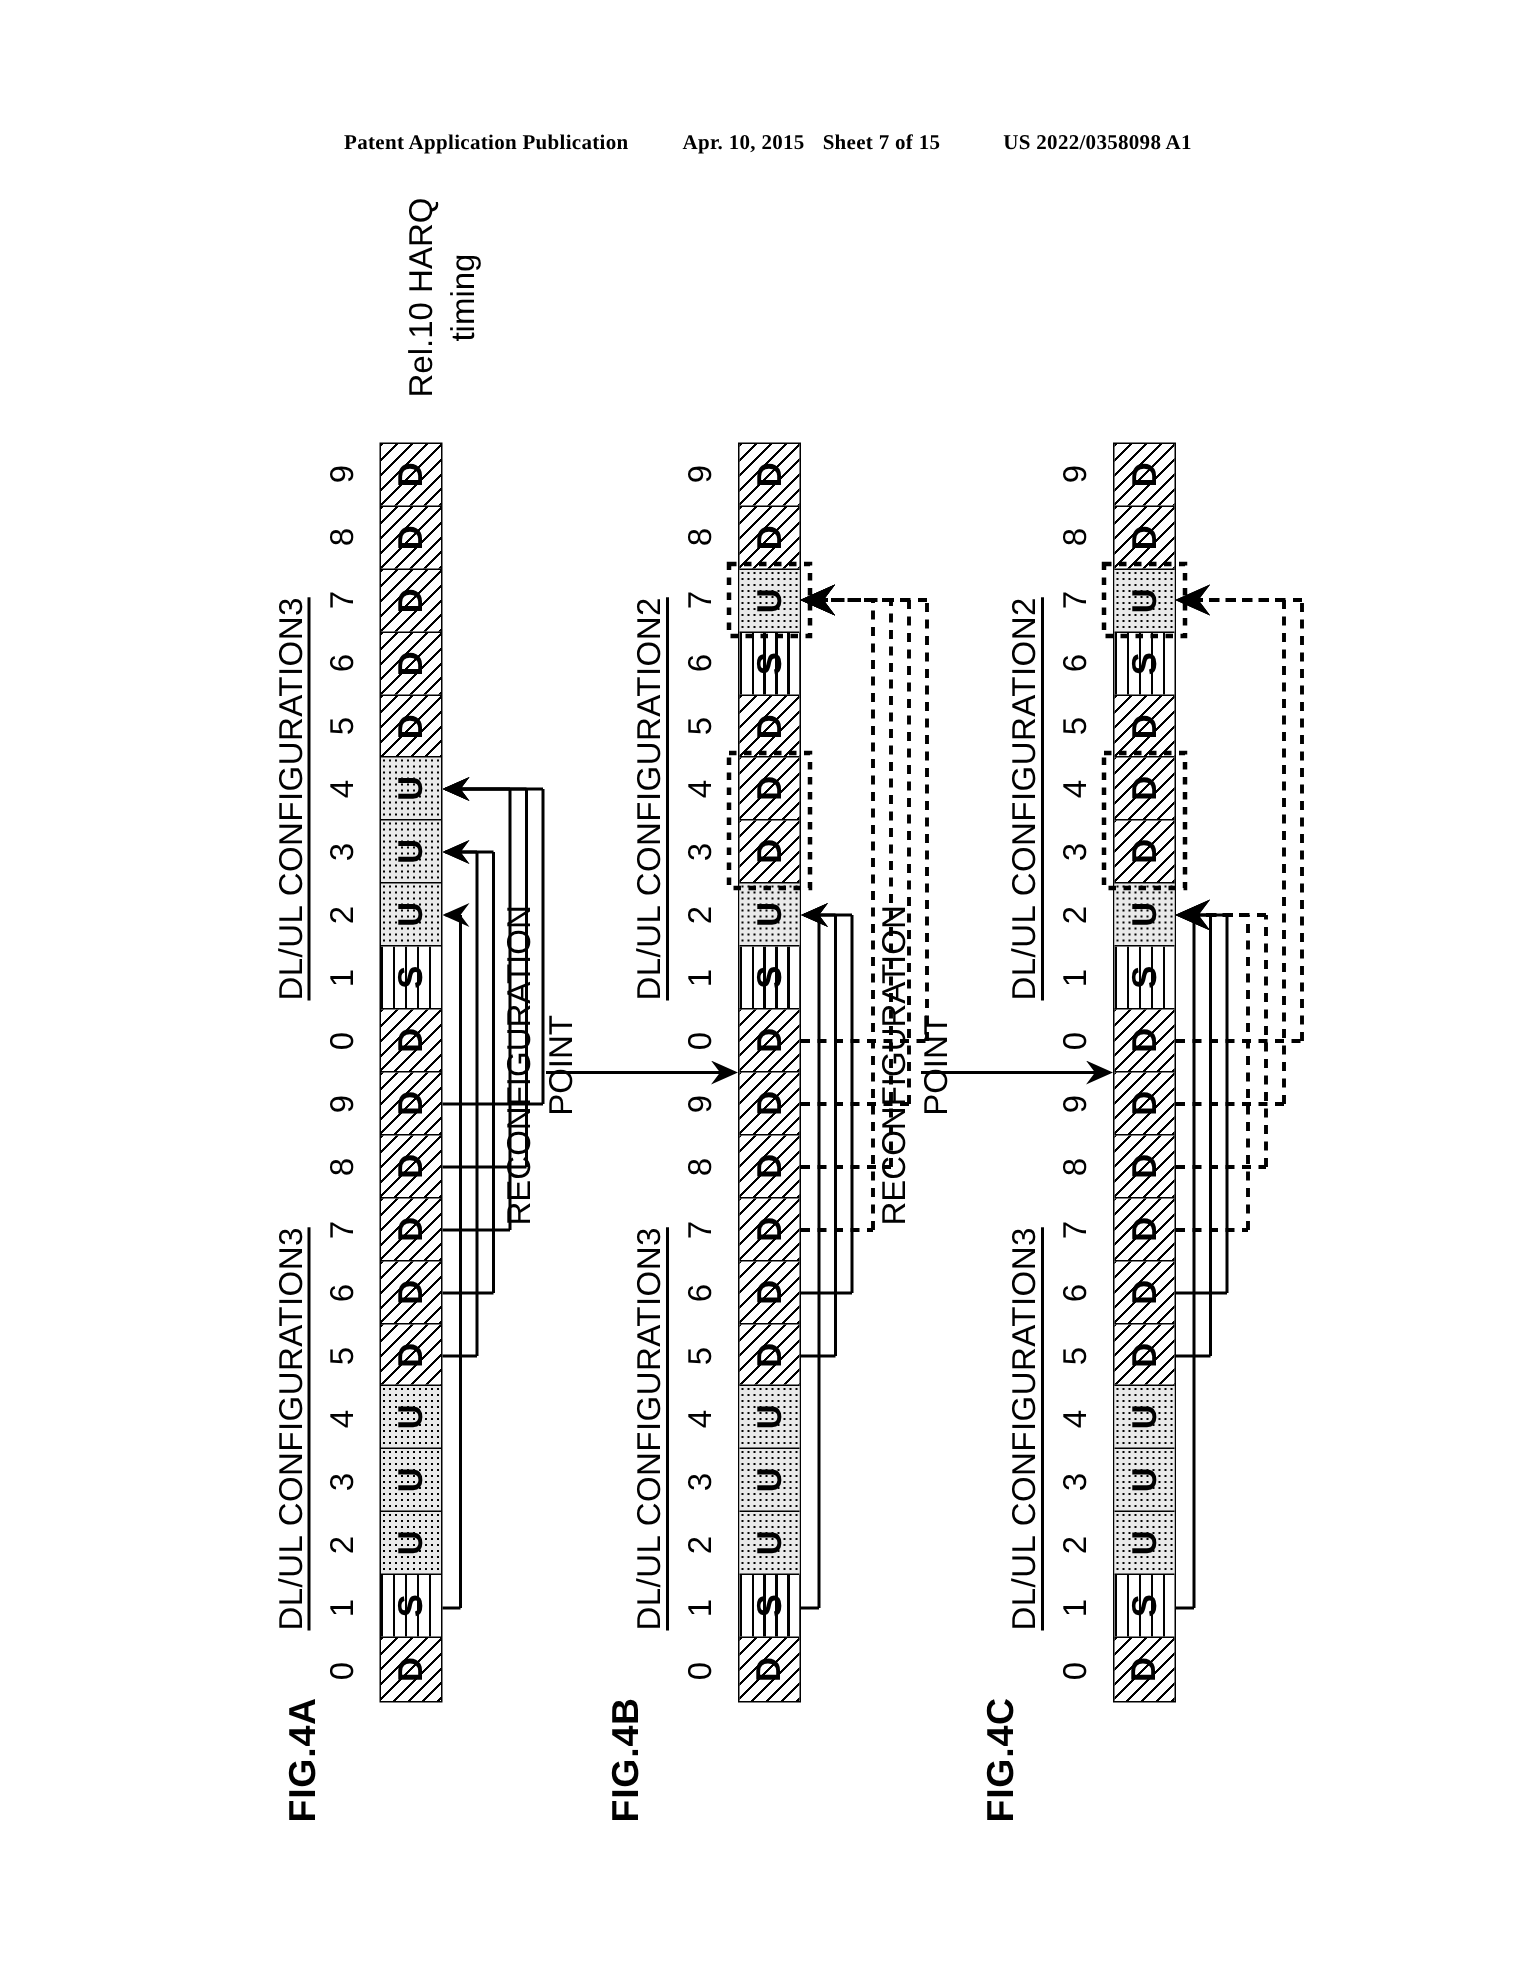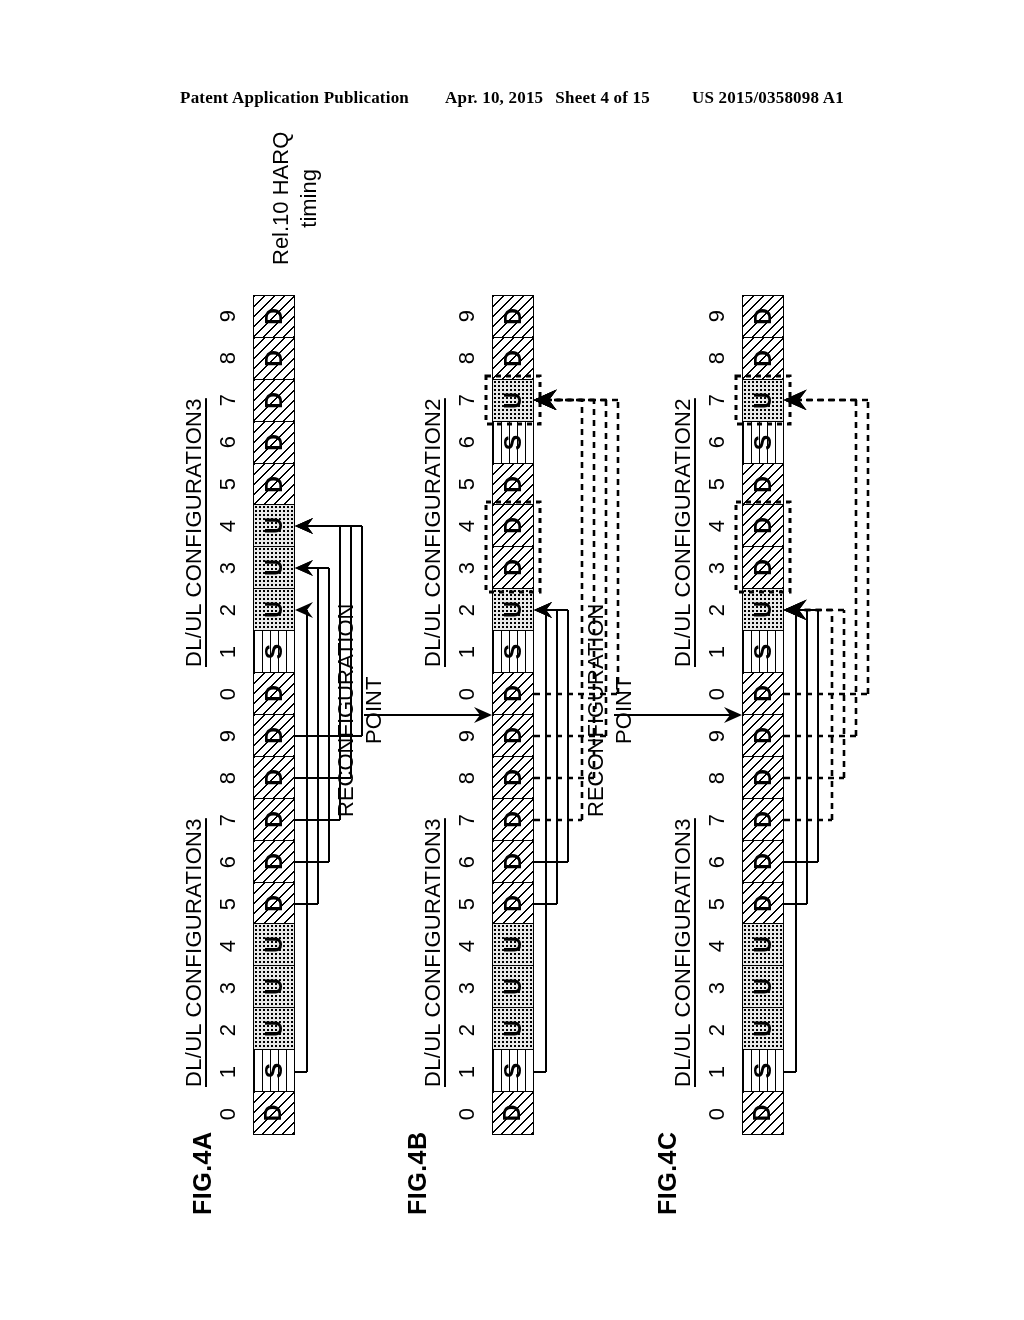--- a/index.html
+++ b/index.html
@@ -9,21 +9,21 @@
     font-family:"Liberation Sans", sans-serif;
     position:relative;
     overflow:hidden;
     color:#000;
   }
   
   #pub-header{
     position:absolute; left:0; top:88px; width:1024px;
     display:flex; justify-content:center; align-items:baseline;
     font-family:"Liberation Serif", serif;
-    font-weight:bold; font-size:17px; letter-spacing:.2px;
+    font-weight:bold; font-size:14px; letter-spacing:.2px;
     white-space:nowrap;
   }
   #pub-header .seg{margin:0 0;}
   #pub-header .gap1{width:36px;display:inline-block;}
   #pub-header .gap2{width:12px;display:inline-block;}
   #pub-header .gap3{width:42px;display:inline-block;}
 
   
   .figblock{position:absolute;}
 
@@ -116,23 +116,23 @@
   svg.overlay{position:absolute;left:0;top:0;overflow:visible;}
 </style>
 </head>
 <body>
 
 <div id="pub-header">
   <span class="seg">Patent Application Publication</span>
   <span class="gap1"></span>
   <span class="seg">Apr. 10, 2015</span>
   <span class="gap2"></span>
-  <span class="seg">Sheet 4 of 15</span>
+  <span class="seg">Sheet 7 of 15</span>
   <span class="gap3"></span>
-  <span class="seg">US 2015/0358098 A1</span>
+  <span class="seg">US 2022/0358098 A1</span>
 </div>
 
 <div id="figures-root">
     <div class="figblock" style="left: 0px; top: 0px; width: 1024px; height: 1320px;">
       <div class="fig-label" style="left: 188px; top: 1215px;">FIG.4A</div>
       <div class="bar" style="left: 253px; top: 295px; height: 840px;">
         <div class="cell D">
           <span class="gl">D</span>
         </div>
         <div class="cell S">

